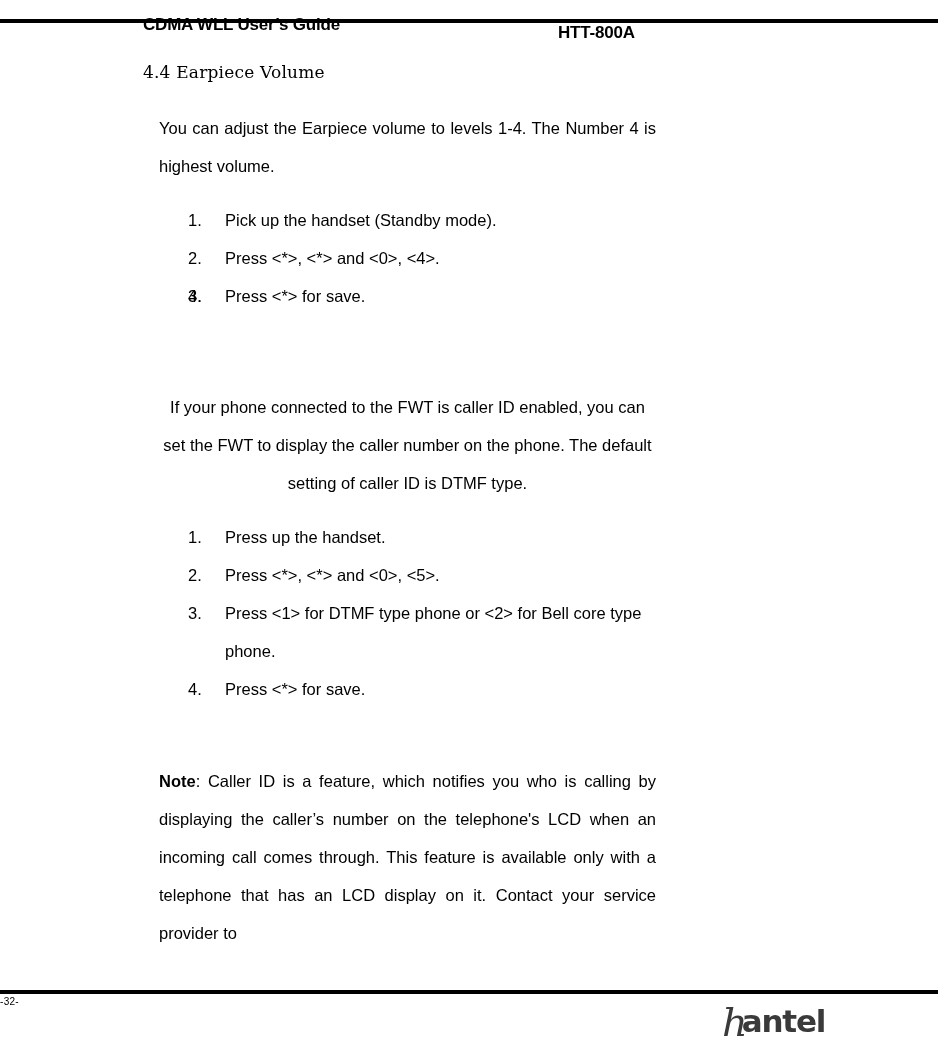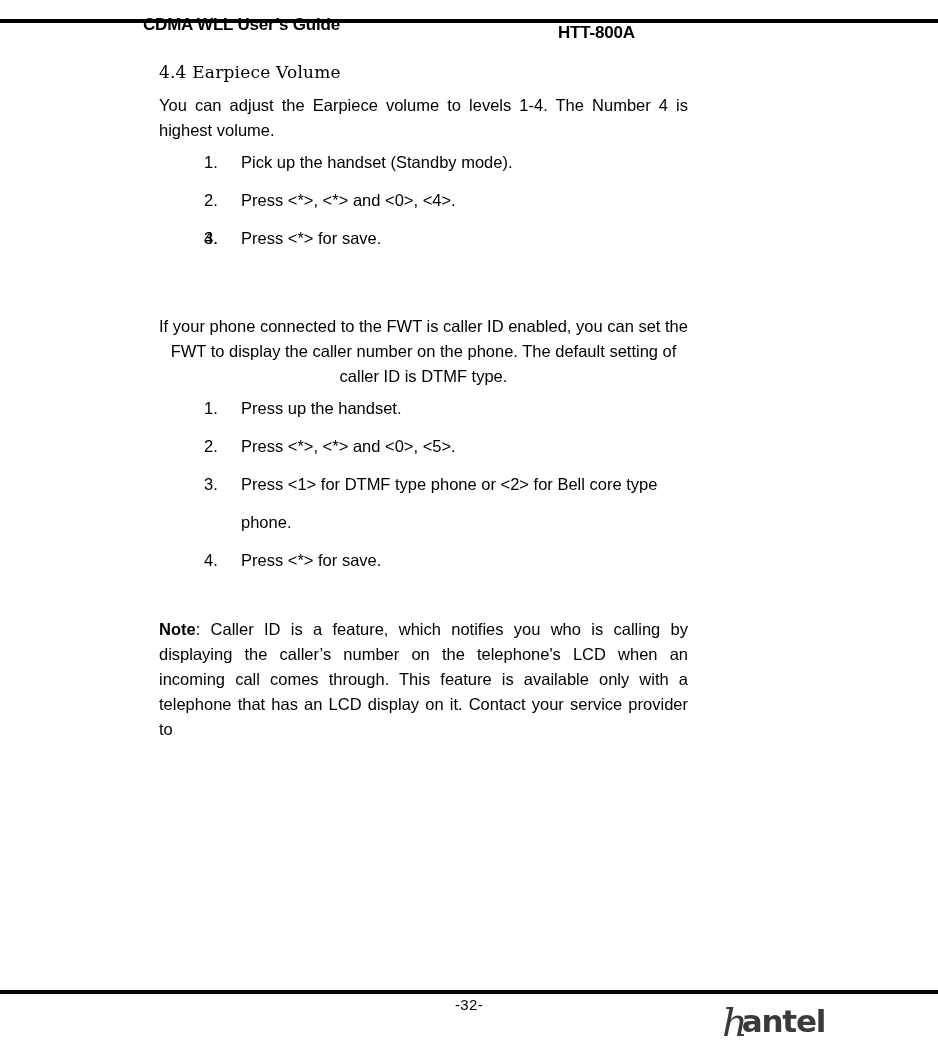--- a/index.html
+++ b/index.html
@@ -48,38 +48,38 @@
     left: 0px;
     top: 19px;
     width: 938px;
     height: 4px;
     background: #000000;
   }
 
   
   .content {
     position: absolute;
-    left: 159px;
+    left: 143px;
     top: 62px;
     width: 529px;
   }
 
   h2.section-heading {
     margin: 0;
     font-family: "DejaVu Serif", "Liberation Serif", serif;
     font-size: 17px;
     font-weight: normal;
     line-height: 1.2;
     letter-spacing: 0.2px;
   }
 
   p.body-para {
-    margin: 0;
+    margin: 16px;
     font-size: 16.5px;
-    line-height: 25px;
+    line-height: 38px;
   }
   p.justify { text-align: justify; text-align-last: left; }
   p.plain   { text-align: center; }
 
   ol.steps {
     margin: 0;
     padding: 0;
     list-style: none;
     font-size: 16.5px;
   }
@@ -114,22 +114,22 @@
     top: 990px;
     width: 938px;
     height: 4px;
     background: #000000;
   }
   .page-number {
     position: absolute;
     left: 0;
     top: 996px;
     width: 938px;
-    text-align: center;
-    font-size: 15px;
+    text-align: left;
+    font-size: 10px;
     letter-spacing: 0.3px;
   }
   .brand-logo {
     position: absolute;
     left: 673px;
     top: 998px;
     font-family: "DejaVu Sans", sans-serif;
     font-size: 31px;
     font-weight: bold;
     color: #3a3a3a;

